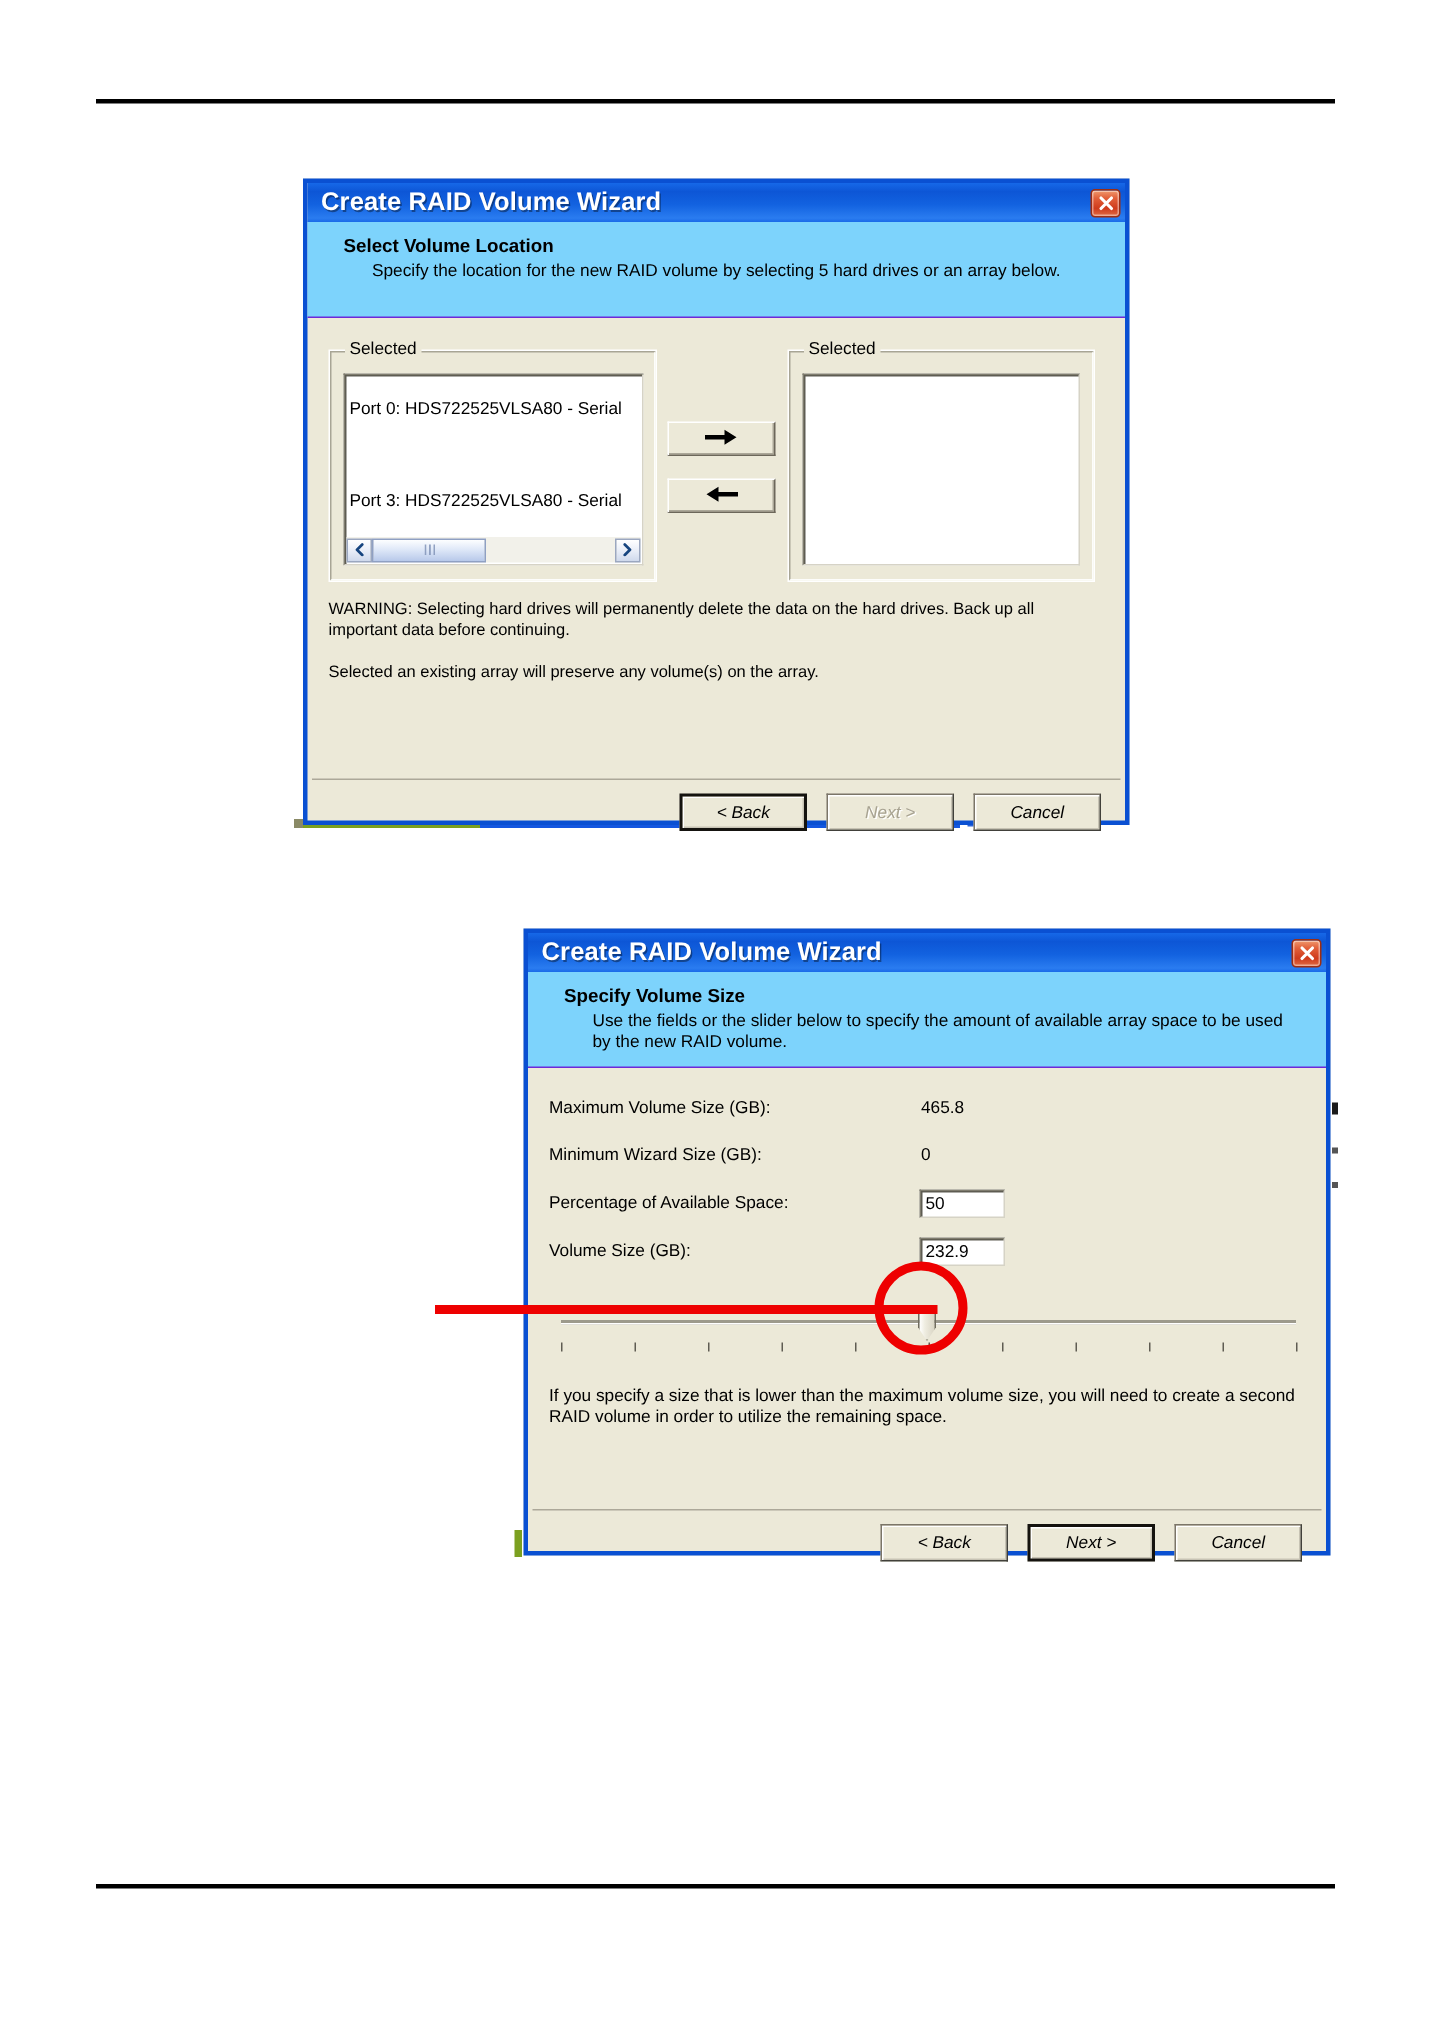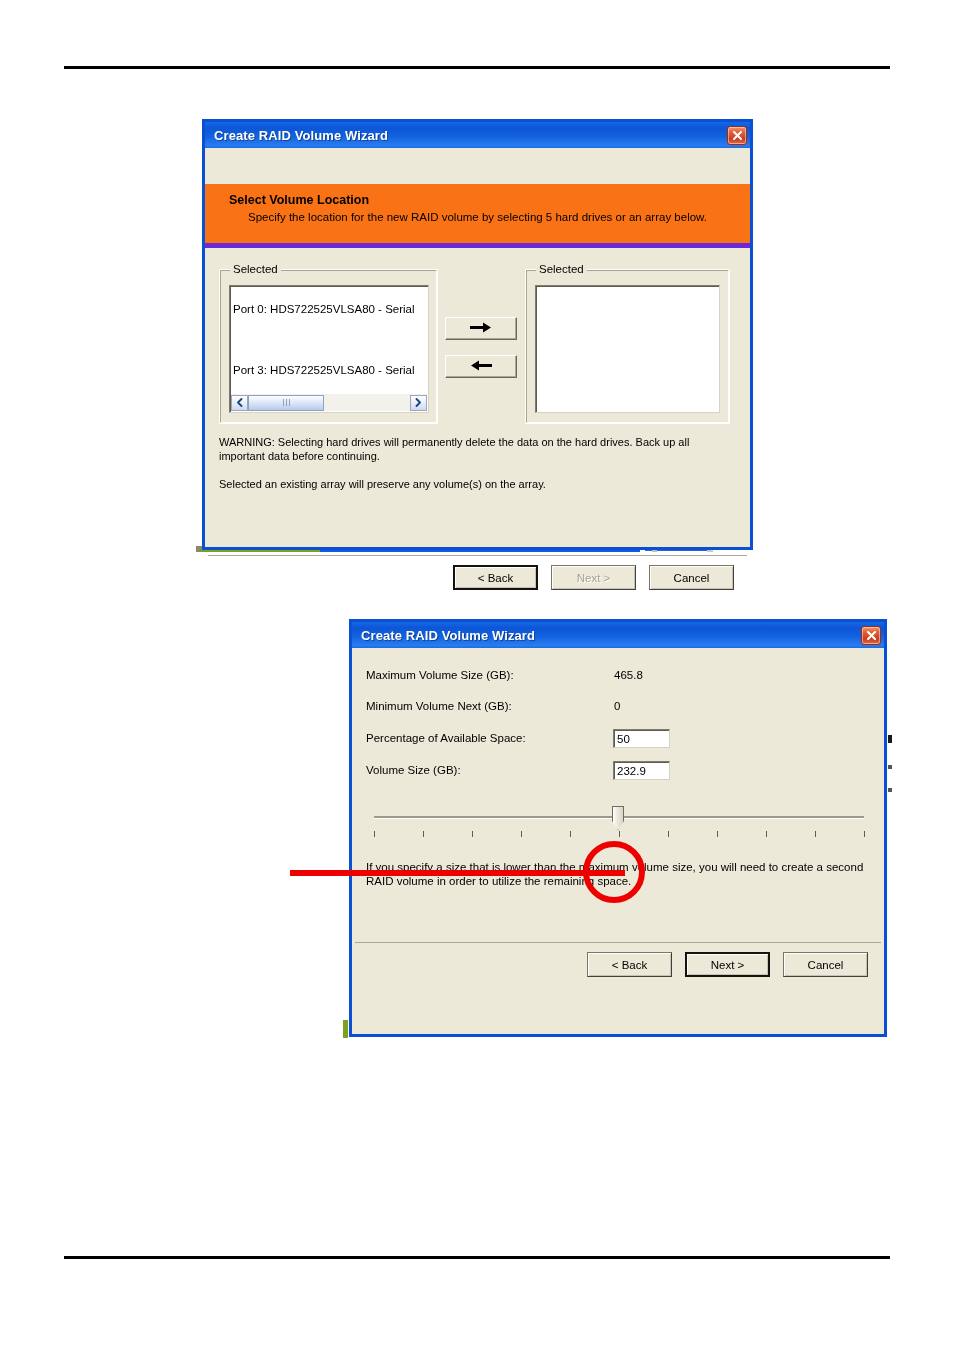--- a/index.html
+++ b/index.html
@@ -39,21 +39,21 @@
     background: linear-gradient(to bottom, #1668e8 0%, #0d56d6 22%, #1262e0 55%, #2a7cf0 90%, #1a6ae8 100%);
     display: flex;
     align-items: center;
     justify-content: space-between;
     padding: 0 3px 0 9px;
     box-sizing: border-box;
   }
   .xp-title-text {
     color: #ffffff;
     font-weight: bold;
-    font-size: 13px;
+    font-size: 17px;
     letter-spacing: 0.1px;
     text-shadow: 1px 1px 0 rgba(0,0,0,0.38);
     white-space: nowrap;
   }
   .xp-close-btn {
     width: 20px;
     height: 19px;
     border-radius: 3px;
     background: linear-gradient(to bottom, #f09a6e 0%, #e2603a 30%, #cf3b1c 70%, #e06a43 100%);
     border: 1px solid #9c2d12;
@@ -61,24 +61,23 @@
     display: flex;
     align-items: center;
     justify-content: center;
     cursor: pointer;
     box-sizing: border-box;
   }
   .xp-close-btn svg { display:block; }
 
   
   .xp-header {
-    background: #f97316;
-    border-bottom: 5px solid #6d28d9;
+    background: #7dd3fc;
+    border-bottom: 1px solid #6d28d9;
     padding: 9px 0 10px 0;
-    margin-top: 36px;
   }
   .xp-header-title {
     font-weight: bold;
     font-size: 12.5px;
     margin-left: 24px;
     margin-bottom: 3px;
   }
   .xp-header-desc {
     margin-left: 43px;
     margin-right: 22px;
@@ -110,20 +109,21 @@
     border: 1px solid #7b7568;
     border-right-color: #41403a;
     border-bottom-color: #41403a;
     box-shadow: inset 1px 1px 0 #ffffff, inset -1px -1px 0 #c7c3b4;
     font-family: "Liberation Sans", sans-serif;
     font-size: 11.5px;
     color: #000;
     cursor: pointer;
     box-sizing: border-box;
     padding: 0 6px;
+    font-style: italic;
   }
   .xp-btn.default {
     border: 2px solid #15130f;
     box-shadow: inset 1px 1px 0 #ffffff, inset -1px -1px 0 #c7c3b4;
   }
   .xp-btn.disabled {
     color: #a7a291;
     text-shadow: 1px 1px 0 #ffffff;
     cursor: default;
   }
@@ -464,30 +464,34 @@
 
   <div class="xp-titlebar">
     <span class="xp-title-text">Create RAID Volume Wizard</span>
     <span class="xp-close-btn">
       <svg width="11" height="11" viewBox="0 0 11 11" aria-hidden="true">
         <path d="M2 2 L9 9 M9 2 L2 9" stroke="#ffffff" stroke-width="2.1" stroke-linecap="round"></path>
       </svg>
     </span>
   </div>
 
+  <div class="xp-header">
+    <div class="xp-header-title">Specify Volume Size</div>
+    <div class="xp-header-desc">Use the fields or the slider below to specify the amount of available array space to be used by the new RAID volume.</div>
+  </div>
 
   <div class="xp-body" style="height:294px;">
 
     <div class="field-row" style="top:21px; left:0; right:0;">
       <span class="field-label">Maximum Volume Size (GB):</span>
       <span class="field-value">465.8</span>
     </div>
 
     <div class="field-row" style="top:52px; left:0; right:0;">
-      <span class="field-label">Minimum Volume Next (GB):</span>
+      <span class="field-label">Minimum Wizard Size (GB):</span>
       <span class="field-value">0</span>
     </div>
 
     <div class="field-row" style="top:84px; left:0; right:0;">
       <span class="field-label">Percentage of Available Space:</span>
       <input class="field-input" type="text" style="top: -3px;" value="50">
     </div>
 
     <div class="field-row" style="top:116px; left:0; right:0;">
       <span class="field-label">Volume Size (GB):</span>

